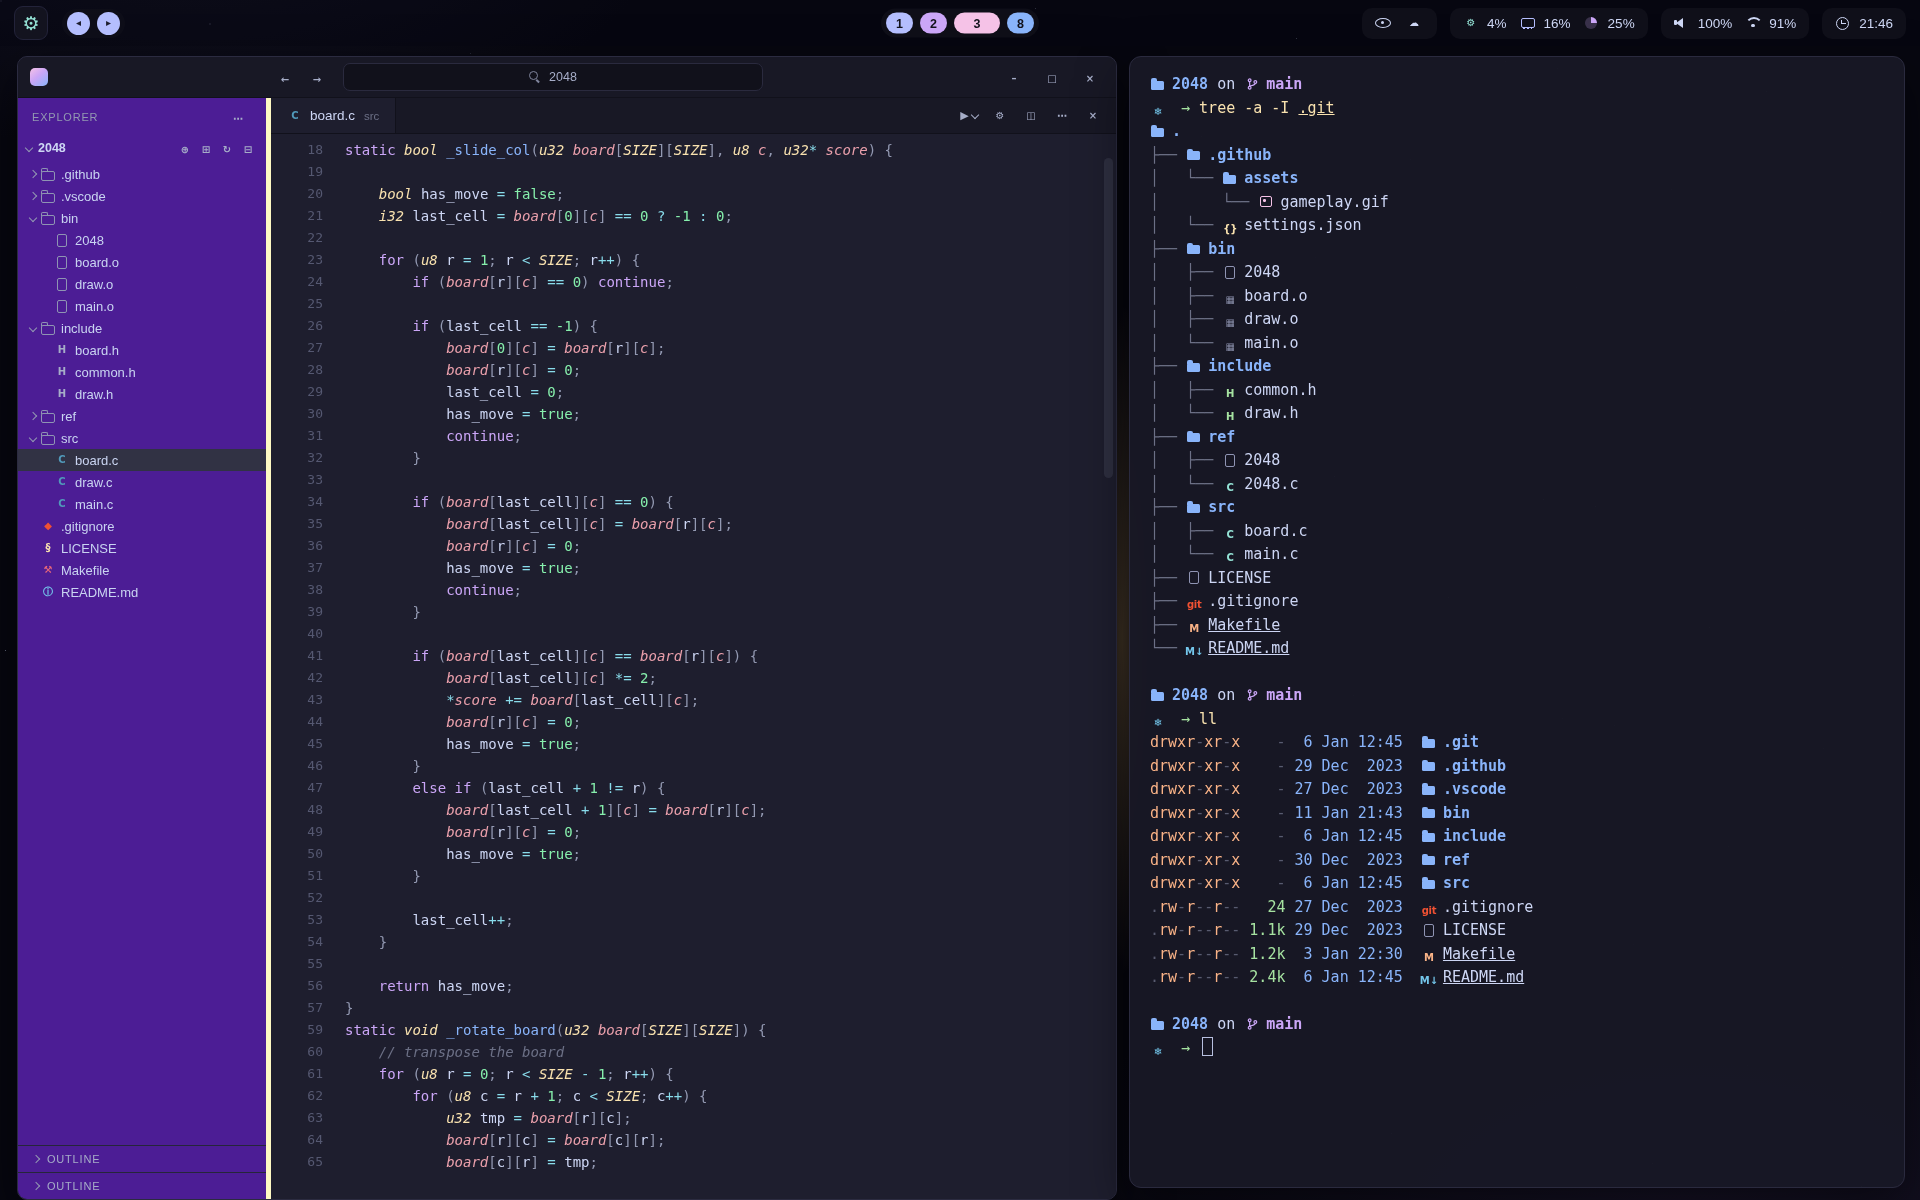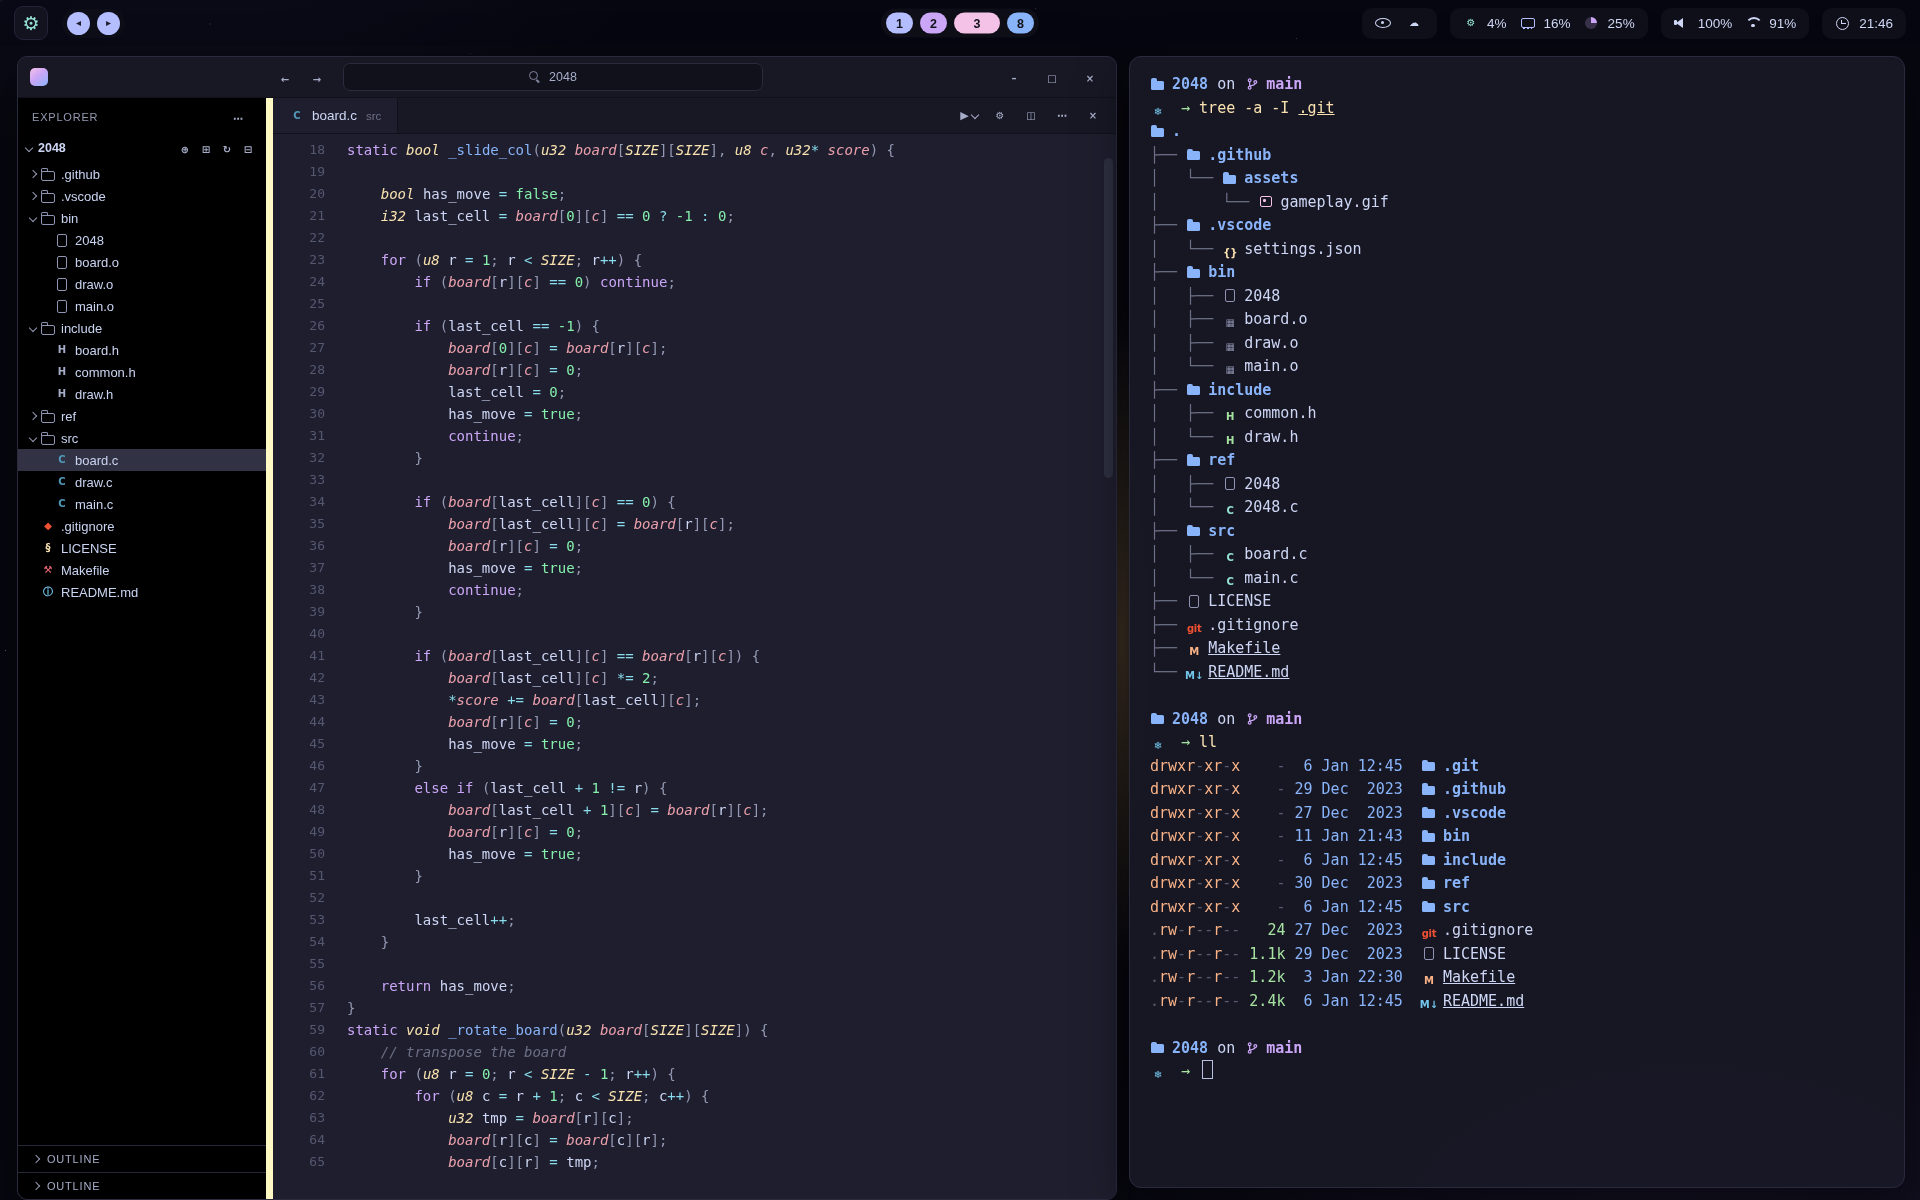--- a/index.html
+++ b/index.html
@@ -73,21 +73,21 @@
   
   .vsc{position:absolute;left:17px;top:56px;width:1098px;height:1142px;background:#1e1e2e;border:1px solid #2b2b40;border-radius:10px;box-shadow:0 18px 50px rgba(0,0,0,.55);display:flex;flex-direction:column;overflow:hidden;z-index:3}
   .tbar{height:40px;background:#181825;border-bottom:1px solid #11111b;display:flex;align-items:center;padding:0 12px;flex:none}
   .applogo{width:18px;height:18px;border-radius:5px;background:linear-gradient(140deg,#f5c2e7 0%,#cba6f7 45%,#89b4fa 100%);flex:none}
   .tbar-c{flex:1;display:flex;align-items:center;justify-content:center;gap:10px}
   .navb{color:#7f849c;font-size:15px;background:none;border:none;padding:0 2px;cursor:pointer;font-family:inherit}
   .searchbox{width:418px;height:26px;background:#11111b;border:1px solid #2a2a3e;border-radius:7px;display:flex;align-items:center;justify-content:center;gap:8px;color:#a6adc8;font-size:12.5px;cursor:text}
   .wctl{display:flex;align-items:center}
   .wbtn{color:#a6adc8;font-size:13.5px;background:none;border:none;margin-left:16px;cursor:pointer;padding:0;font-family:inherit}
   .vsc-body{flex:1;display:flex;min-height:0}
-  .sidebar{width:248px;background:#000000;border-right:7px solid #fef9c3;display:flex;flex-direction:column;flex:none}
+  .sidebar{width:248px;background:#4c1d95;border-right:5px solid #fef9c3;display:flex;flex-direction:column;flex:none}
   .exp-h{display:flex;align-items:center;justify-content:space-between;padding:10px 14px 7px;font-size:11px;letter-spacing:.8px;color:#9399b2}
   .exp-h .morebtn{background:none;border:none;color:#9399b2;font-size:13px;cursor:pointer;padding:0}
   .exp-root{display:flex;align-items:center;gap:6px;padding:3px 8px;font-weight:700;font-size:12.5px;color:#cdd6f4;height:24px}
   .root-actions{margin-left:auto;display:flex;gap:1px}
   .actb{background:none;border:none;color:#a6adc8;padding:0 3px;cursor:pointer}
   .actb .ic{margin:0;width:14px}
   .tree{font-size:13px;color:#c9d4f1}
   .titem{display:flex;align-items:center;height:22px;cursor:pointer}
   .titem.sel{background:#313244}
   .titem .ic{width:16px;margin-right:5px}
@@ -566,21 +566,20 @@
             <circle cx="4.5" cy="3.5" r="1.7"></circle>
             <circle cx="4.5" cy="12.5" r="1.7"></circle>
             <circle cx="11.5" cy="5.5" r="1.7"></circle>
             <path d="M4.5 5.2 V10.8 M11.5 7.2 C11.5 9.8 7.5 9.2 4.8 10.6"></path>
           </svg></span><span class="pbranch">main</span></div>
       <div class="tline"><span class="ic lt cl-sky">❄</span><span class="parrow"> → </span><span class="pcmd">tree -a -I </span><span class="pcmd und">.git</span></div>
       <div class="tline"><span class="ic i-fold-b"></span><span class="tdir">.</span></div>
       <div class="tline"><span class="tguide">├── </span><span class="ic i-fold-b"></span><span class="tdir">.github</span></div>
       <div class="tline"><span class="tguide">│   └── </span><span class="ic i-fold-b"></span><span class="tdir">assets</span></div>
       <div class="tline"><span class="tguide">│       └── </span><span class="ic i-img"></span><span class="tfile">gameplay.gif</span></div>
-      <div class="tline"><span class="tguide">├── </span><span class="ic i-fold-b"></span><span class="tdir">.vscode</span></div>
       <div class="tline"><span class="tguide">│   └── </span><span class="ic lt cl-y">{}</span><span class="tfile">settings.json</span></div>
       <div class="tline"><span class="tguide">├── </span><span class="ic i-fold-b"></span><span class="tdir">bin</span></div>
       <div class="tline"><span class="tguide">│   ├── </span><span class="ic i-file-o"></span><span class="tfile">2048</span></div>
       <div class="tline"><span class="tguide">│   ├── </span><span class="ic lt cl-dim">▦</span><span class="tfile">board.o</span></div>
       <div class="tline"><span class="tguide">│   ├── </span><span class="ic lt cl-dim">▦</span><span class="tfile">draw.o</span></div>
       <div class="tline"><span class="tguide">│   └── </span><span class="ic lt cl-dim">▦</span><span class="tfile">main.o</span></div>
       <div class="tline"><span class="tguide">├── </span><span class="ic i-fold-b"></span><span class="tdir">include</span></div>
       <div class="tline"><span class="tguide">│   ├── </span><span class="ic lt cl-th">H</span><span class="tfile">common.h</span></div>
       <div class="tline"><span class="tguide">│   └── </span><span class="ic lt cl-th">H</span><span class="tfile">draw.h</span></div>
       <div class="tline"><span class="tguide">├── </span><span class="ic i-fold-b"></span><span class="tdir">ref</span></div>

